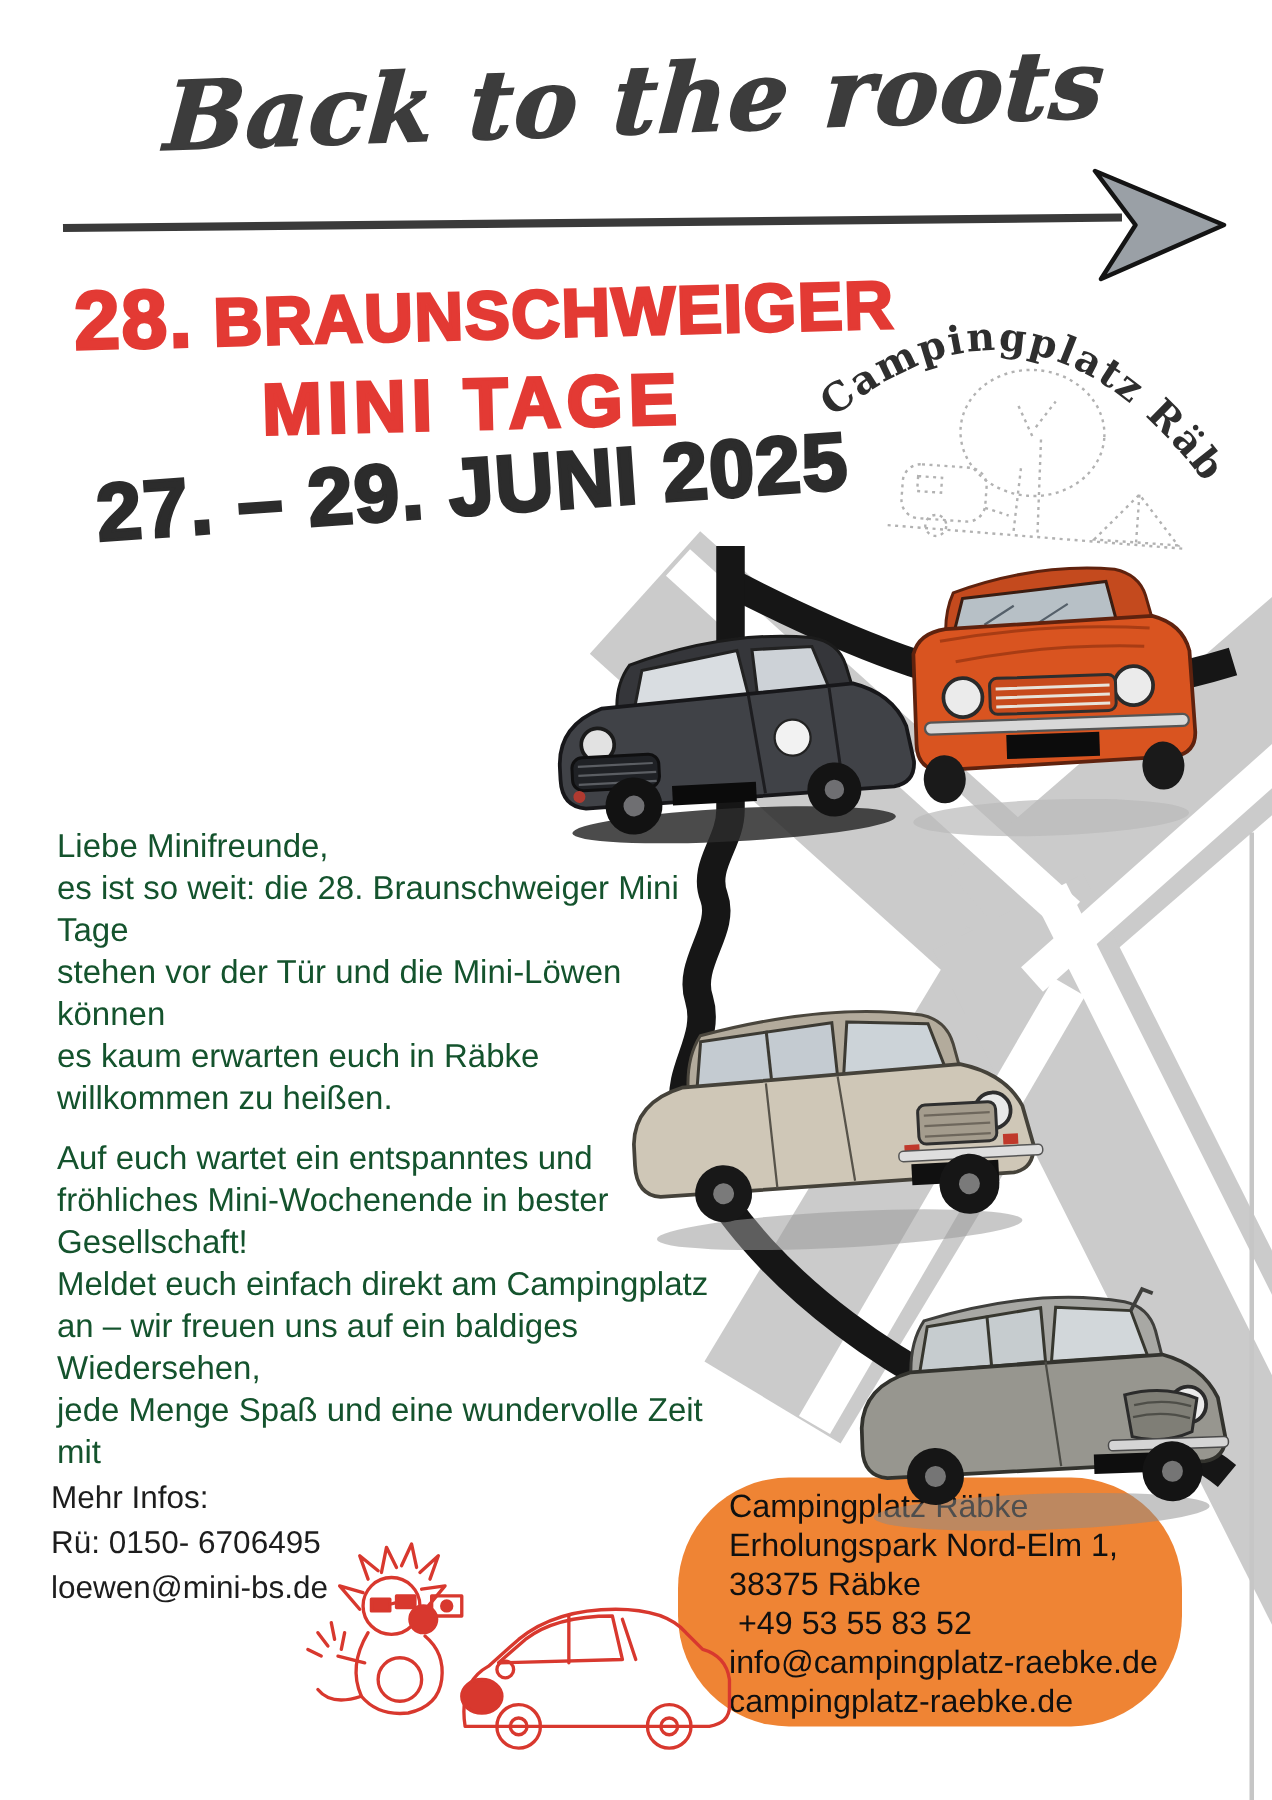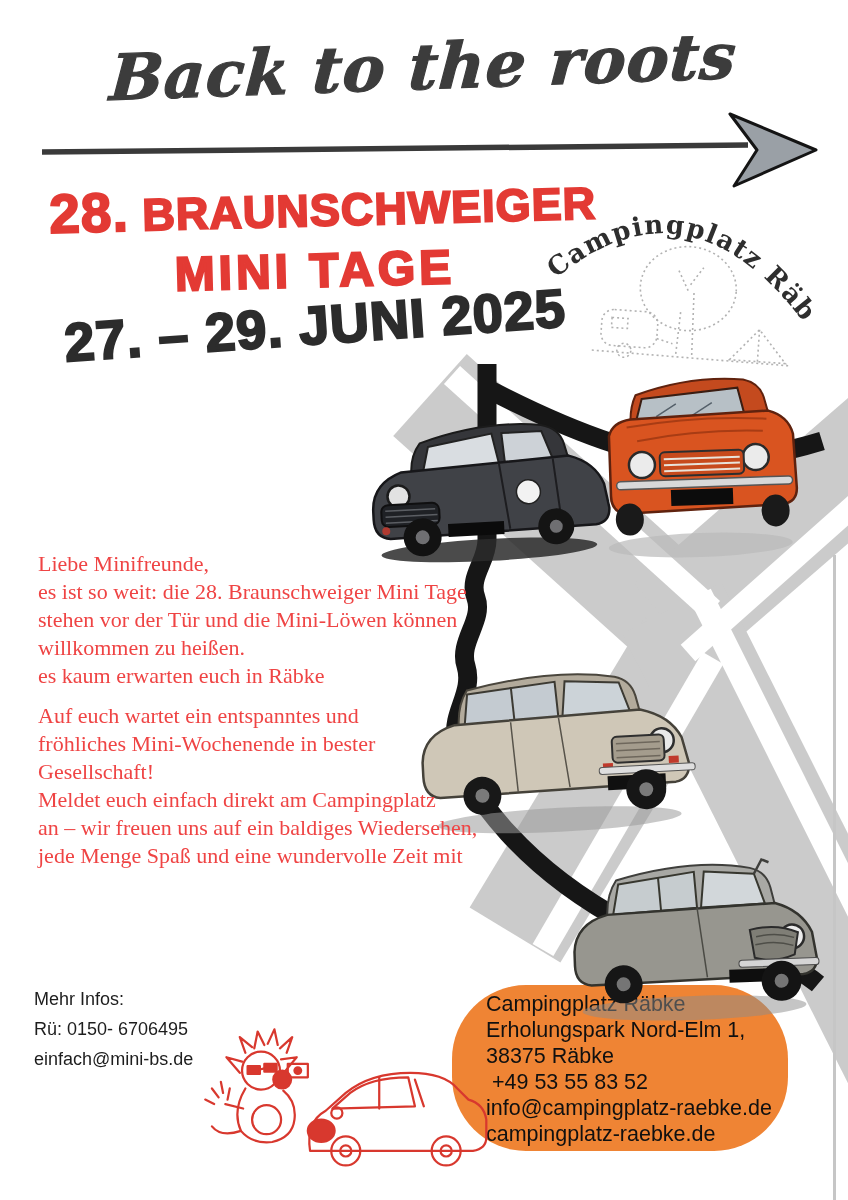--- a/index.html
+++ b/index.html
@@ -35,34 +35,34 @@
   }
   
   .logo-svg{left:540px;top:164px;z-index:8;transform:rotate(4deg);}
   .logo-arc-text{font-family:"DejaVu Serif",serif;font-size:26px;letter-spacing:1.5px;fill:#2e2e2e;font-weight:700;}
   
   .bg-svg{left:0;top:0;z-index:1;}
   .edge-line{left:833px;top:555px;width:3px;height:645px;background:#c6c6c6;z-index:2;}
   
   .intro{
     left:38px;top:550px;width:446px;z-index:9;
-    font-family:Liberation Serif, serif;font-size:22px;line-height:28px;color:#ef4444;
+    font-family:Liberation Sans, sans-serif;font-size:22px;line-height:28px;color:#14532d;
   }
   .intro .p2{margin-top:12px;}
   
   .car{z-index:6;}
   .car-black{left:358px;top:406px;transform:rotate(-3deg);}
   .car-orange{left:598px;top:363px;transform:rotate(-2deg);}
   .car-beige{left:406px;top:658px;transform:rotate(-3deg);}
   .car-grey{left:560px;top:846px;transform:rotate(-2deg);}
   .mascot{left:203px;top:1026px;z-index:9;}
   
   .more-info{
     left:34px;top:984px;z-index:9;
-    font-size:18px;line-height:30px;color:#1d1d1d;
+    font-size:21px;line-height:30px;color:#1d1d1d;
   }
   .contact-card{
     left:452px;top:985px;width:336px;height:166px;z-index:3;
     background:#ef8434;border-radius:74px;
   }
   .contact-text{
     position:absolute;left:34px;top:6px;
     font-size:21.5px;line-height:26px;color:#101010;
   }
   .pre{white-space:pre;}
@@ -132,22 +132,22 @@
       </g>
       <path d="M 58,192 L 258,194"></path>
     </g>
   </svg>
 
   <div class="abs intro">
     <div>
       <div>Liebe Minifreunde,</div>
       <div>es ist so weit: die 28. Braunschweiger Mini Tage</div>
       <div>stehen vor der Tür und die Mini-Löwen können</div>
+      <div>es kaum erwarten euch in Räbke</div>
       <div>willkommen zu heißen.</div>
-      <div>es kaum erwarten euch in Räbke</div>
     </div>
     <div class="p2">
       <div>Auf euch wartet ein entspanntes und</div>
       <div>fröhliches Mini-Wochenende in bester</div>
       <div>Gesellschaft!</div>
       <div>Meldet euch einfach direkt am Campingplatz</div>
       <div>an – wir freuen uns auf ein baldiges Wiedersehen,</div>
       <div>jede Menge Spaß und eine wundervolle Zeit mit</div>
     </div>
   </div>
@@ -256,21 +256,21 @@
         <circle cx="57" cy="84" r="13"></circle>
         <path d="M 36,74 L 20,70 M 34,94 Q 16,100 8,90"></path>
         <path d="M 14,64 L 8,56 M 18,60 L 16,50 M 10,70 L 2,66 M 22,66 L 24,56"></path>
       </g>
     </g>
   </svg>
 
   <div class="abs more-info">
     <div>Mehr Infos:</div>
     <div>Rü: 0150- 6706495</div>
-    <div>einfach@mini-bs.de</div>
+    <div>loewen@mini-bs.de</div>
   </div>
 
   <div class="abs contact-card">
     <div class="contact-text">
       <div class="pre">Campingplatz Räbke</div>
       <div class="pre">Erholungspark Nord-Elm 1,</div>
       <div class="pre">38375 Räbke</div>
       <div class="pre"> +49 53 55 83 52</div>
       <div class="pre">info@campingplatz-raebke.de</div>
       <div class="pre">campingplatz-raebke.de</div>

